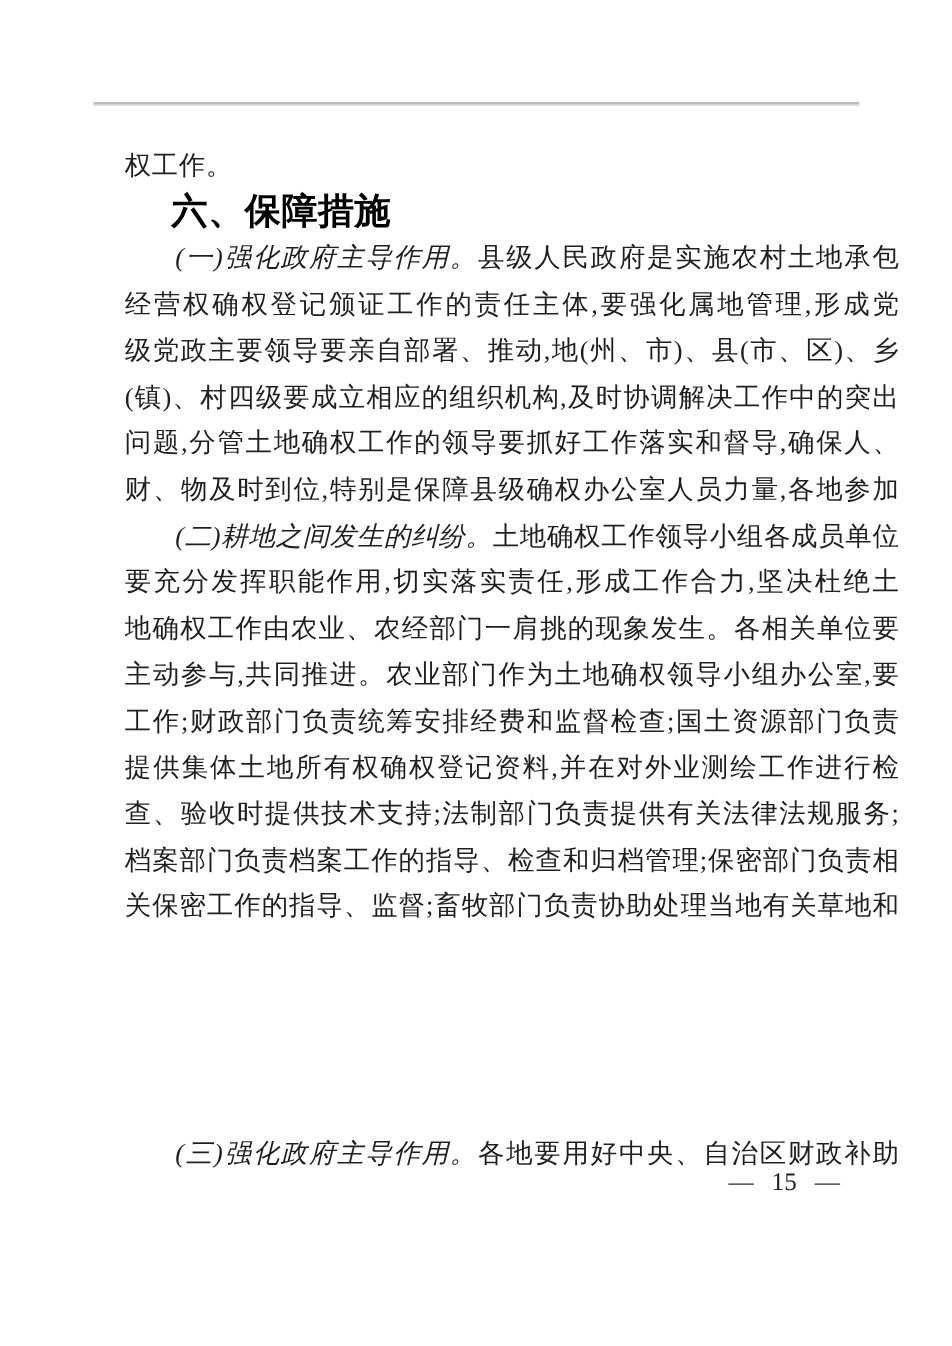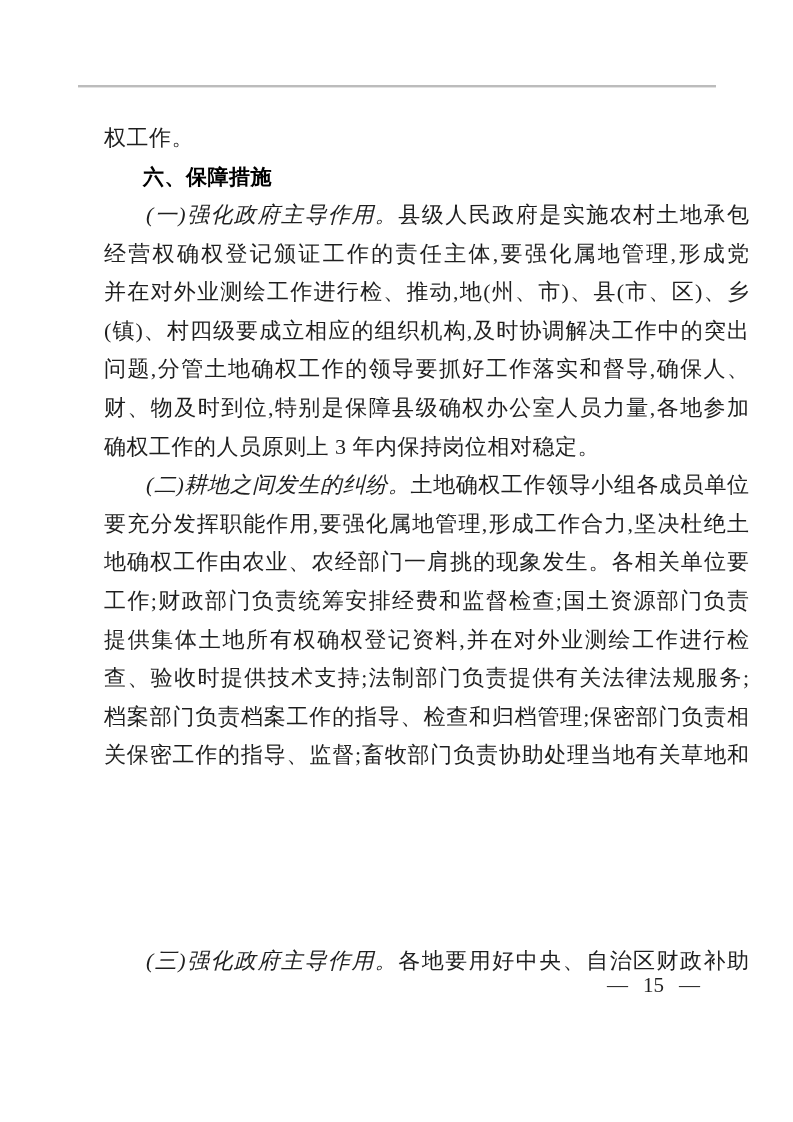--- a/index.html
+++ b/index.html
@@ -49,21 +49,21 @@
     text-align-last: left;
   }
   .row.first-line {
     text-indent: 42px;
   }
   .heading {
     font-family: "Liberation Sans", sans-serif;
     font-weight: bold;
     color: #000000;
     margin-left: 39px;
-    font-size: 21px;
+    font-size: 30px;
   }
   .lead {
     font-style: italic;
   }
   #para-three {
     position: absolute;
     left: 104px;
     top: 942px;
     width: 645px;
   }
@@ -88,29 +88,29 @@
   <div id="header-rule"></div>
 
   <div id="text-block">
 
     <div class="row left">权工作。</div>
 
     <div class="row heading">六、保障措施</div>
 
     <div class="row justify first-line"><span class="lead">(一)强化政府主导作用。</span><span>县级人民政府是实施农村土地承包</span></div>
     <div class="row justify">经营权确权登记颁证工作的责任主体,要强化属地管理,形成党</div>
-    <div class="row justify">并在对外业测绘工作进行检、推动,地(州、市)、县(市、区)、乡</div>
+    <div class="row justify">级党政主要领导要亲自部署、推动,地(州、市)、县(市、区)、乡</div>
     <div class="row justify">(镇)、村四级要成立相应的组织机构,及时协调解决工作中的突出</div>
     <div class="row justify">问题,分管土地确权工作的领导要抓好工作落实和督导,确保人、</div>
     <div class="row justify">财、物及时到位,特别是保障县级确权办公室人员力量,各地参加</div>
-    <div class="row left">确权工作的人员原则上 3 年内保持岗位相对稳定。</div>
 
     <div class="row justify first-line"><span class="lead">(二)耕地之间发生的纠纷。</span><span>土地确权工作领导小组各成员单位</span></div>
-    <div class="row justify">要充分发挥职能作用,要强化属地管理,形成工作合力,坚决杜绝土</div>
+    <div class="row justify">要充分发挥职能作用,切实落实责任,形成工作合力,坚决杜绝土</div>
     <div class="row justify">地确权工作由农业、农经部门一肩挑的现象发生。各相关单位要</div>
+    <div class="row justify">主动参与,共同推进。农业部门作为土地确权领导小组办公室,要</div>
     <div class="row justify">工作;财政部门负责统筹安排经费和监督检查;国土资源部门负责</div>
     <div class="row justify">提供集体土地所有权确权登记资料,并在对外业测绘工作进行检</div>
     <div class="row justify">查、验收时提供技术支持;法制部门负责提供有关法律法规服务;</div>
     <div class="row justify">档案部门负责档案工作的指导、检查和归档管理;保密部门负责相</div>
     <div class="row justify">关保密工作的指导、监督;畜牧部门负责协助处理当地有关草地和</div>
 
   </div>
 
   <div id="para-three">
     <div class="row justify first-line"><span class="lead">(三)强化政府主导作用。</span><span>各地要用好中央、自治区财政补助</span></div>

